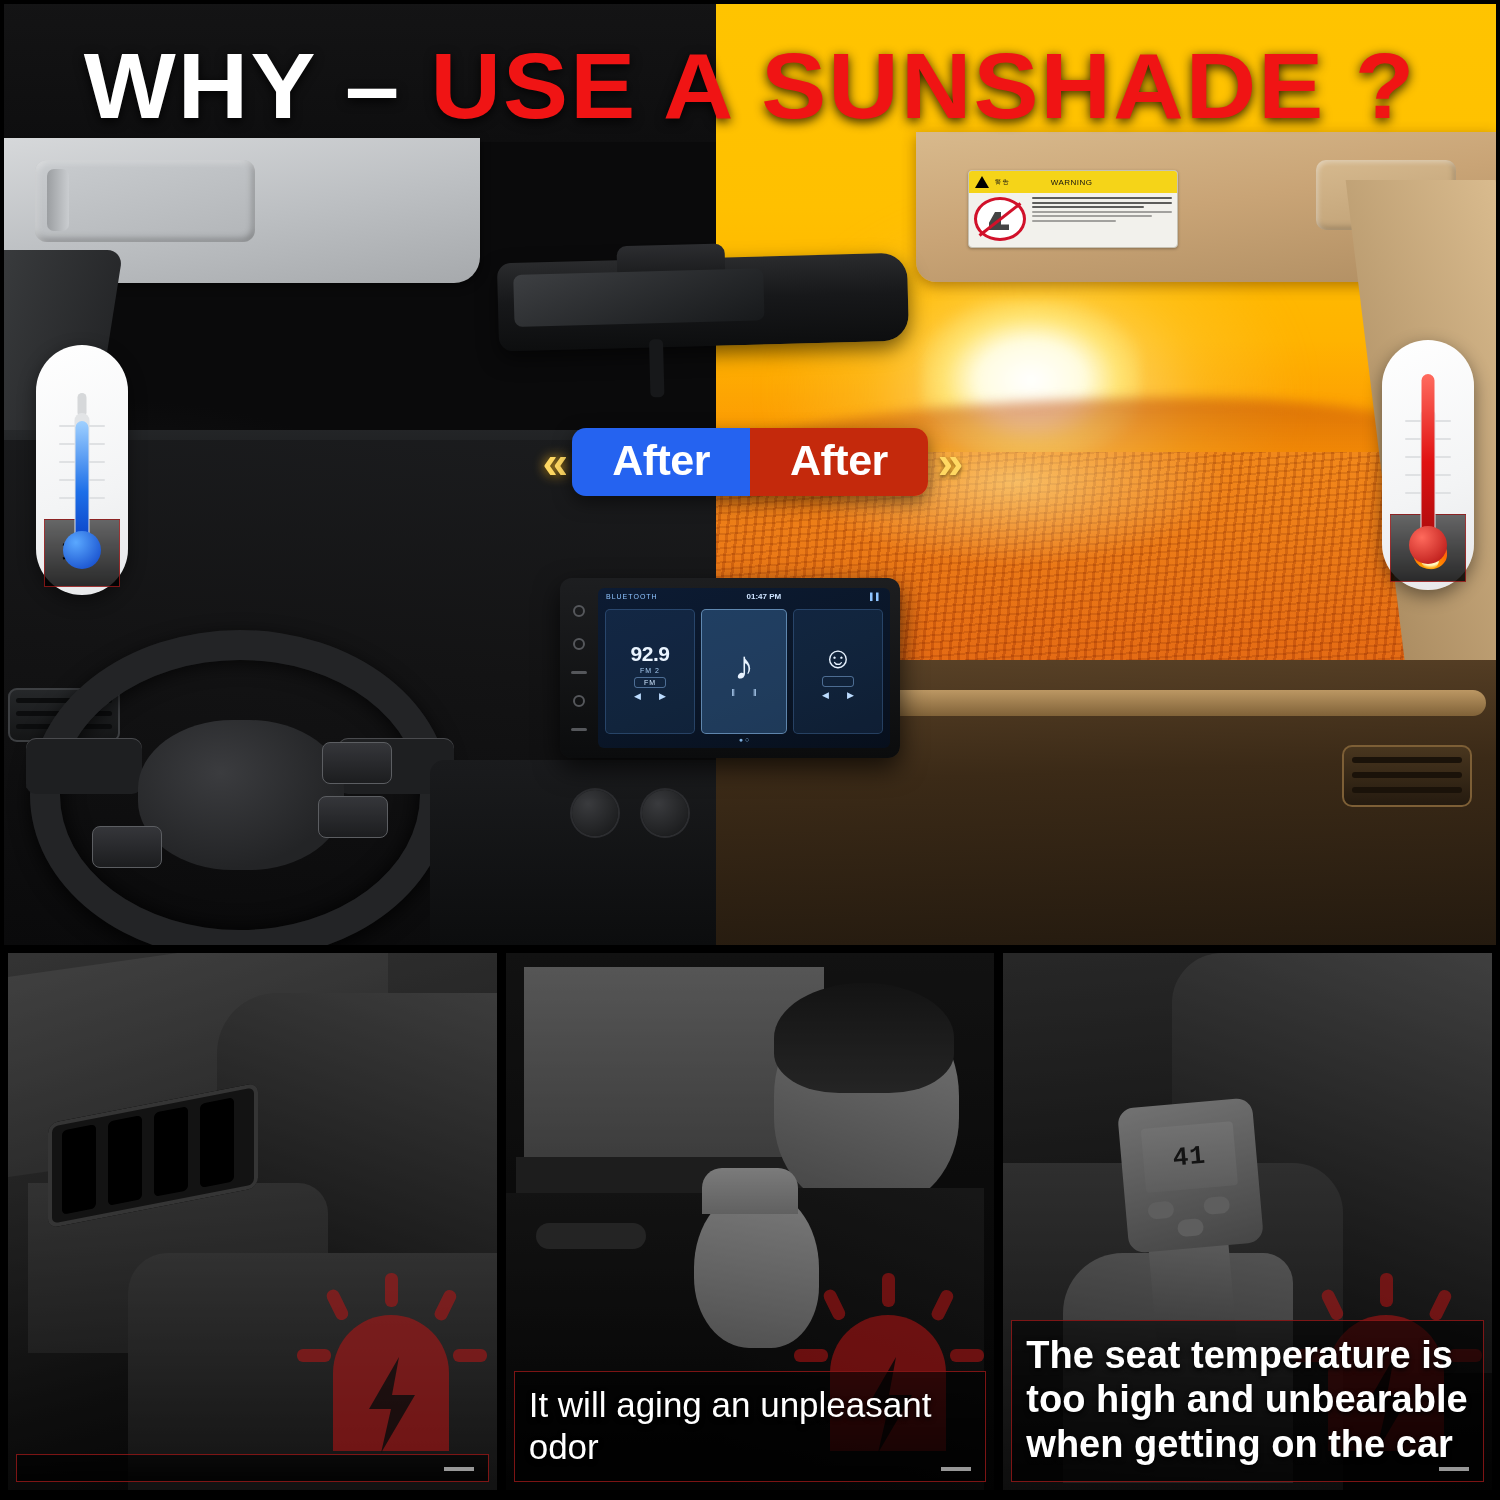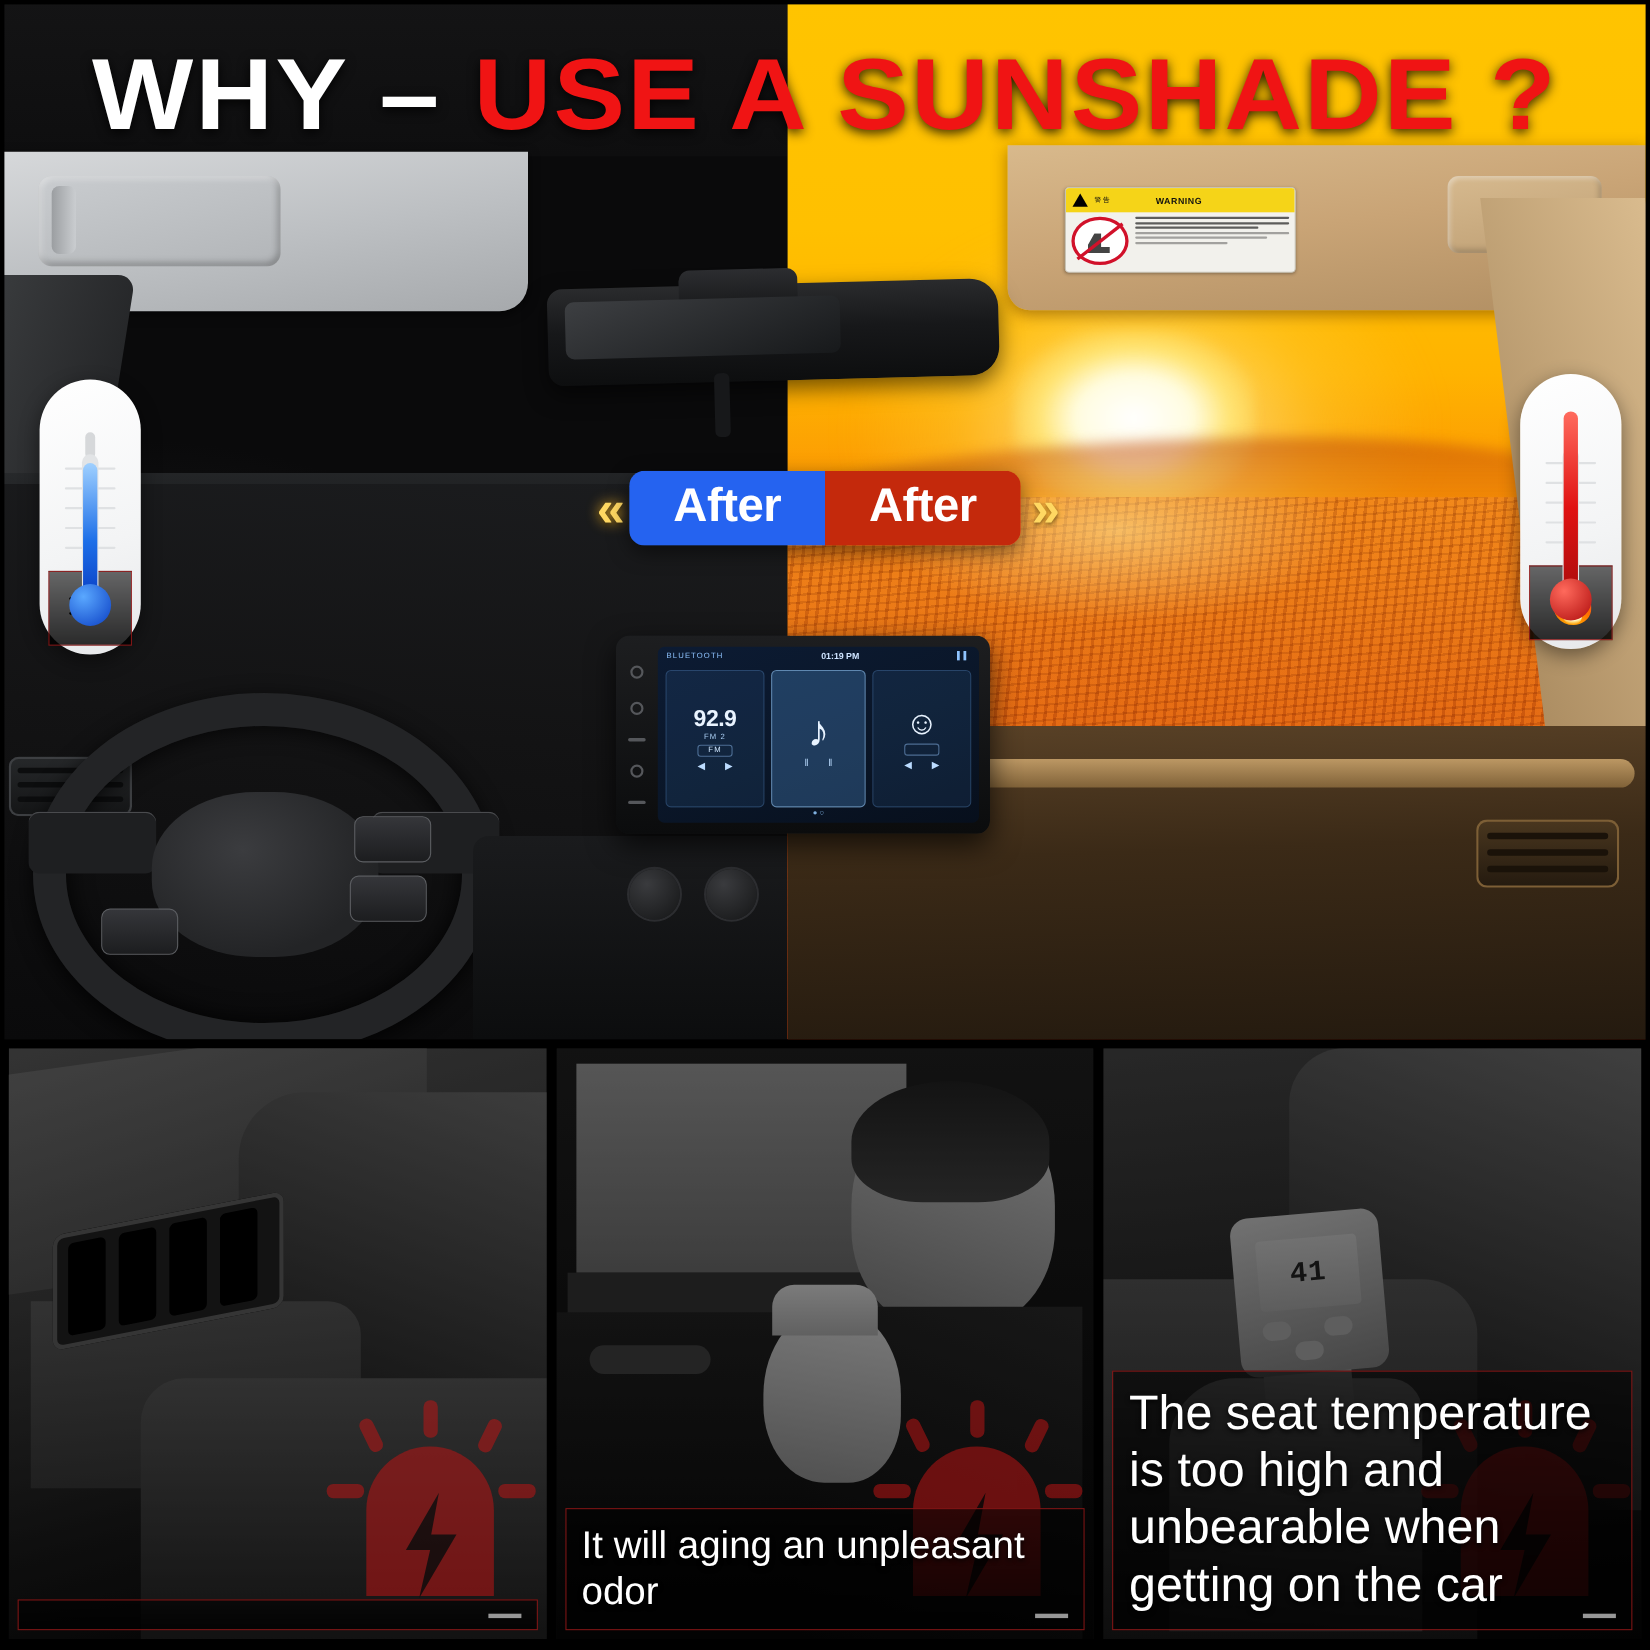--- a/index.html
+++ b/index.html
@@ -137,21 +137,21 @@
     position:absolute; left:52px; top:38px; width:210px; height:78px;
     background:#f2f1ec; border:1px solid #c7c2b4; border-radius:4px; overflow:hidden;
     box-shadow:0 1px 3px rgba(0,0,0,.3);
   }
   .warn-label .wl-top {
     height:22px; background:#f5d418; display:flex; align-items:center; gap:6px; padding:0 6px;
   }
   .warn-label .wl-tri {
     width:0;height:0;border-left:7px solid transparent;border-right:7px solid transparent;border-bottom:12px solid #000;
   }
-  .warn-label .wl-title { font-size:8px; font-weight:bold; color:#111; letter-spacing:.5px;padding-left:36px; }
+  .warn-label .wl-title { font-size:8px; font-weight:normal; color:#111; letter-spacing:.5px;padding-left:36px; }
   .warn-label .wl-cjk { font-size:6px; color:#111; }
   .warn-label .wl-body { display:flex; padding:4px 5px; gap:6px; }
   .warn-label .wl-pict {
     width:52px;height:44px;border:3px solid #d1112a;border-radius:50%;position:relative;flex:none;background:#fff;
   }
   .warn-label .wl-pict::after {
     content:""; position:absolute; left:-3px; top:18px; width:52px; height:3px; background:#d1112a; transform:rotate(-38deg);
   }
   .warn-label .wl-seat {
     position:absolute; left:12px; top:12px; width:20px; height:18px; background:#444;
@@ -335,21 +335,21 @@
   .cap {
     position:absolute; left:8px; right:8px; bottom:8px;
     border:1px solid rgba(190,30,30,.65);
     background:linear-gradient(180deg, rgba(0,0,0,.58), rgba(0,0,0,.82));
     padding:12px 14px 14px;
   }
   .cap p {
     color:#ffffff; font-size:35px; line-height:1.18; font-weight:400;
     text-shadow:0 2px 5px rgba(0,0,0,.95);
   }
-  .cap.small p { font-size:44px; }
+  .cap.small p { font-size:38px;font-weight:bold; }
   .cap .dash { position:absolute; right:14px; bottom:10px; width:30px; height:4px; background:#bdbdbd; opacity:.8; }
 
   .outer-frame { position:absolute; inset:0; border:4px solid #000; pointer-events:none; z-index:40; }
 </style>
 </head>
 <body>
 
 <div class="stage">
 
   <div class="hero">
@@ -432,21 +432,21 @@
       <div class="bezel-l">
         <span></span>
         <span></span>
         <span class="bar"></span>
         <span></span>
         <span class="bar"></span>
       </div>
       <div class="screen">
         <div class="sbar">
           <span class="bt">BLUETOOTH</span>
-          <span class="clock">01:19 PM</span>
+          <span class="clock">01:47 PM</span>
           <span class="bt">▌▌</span>
         </div>
         <div class="tiles">
           <div class="tile">
             <div class="freq">92.9</div>
             <div class="sub">FM 2</div>
             <div class="chip">FM</div>
             <div class="tctl">
               <span>◀</span>
               <span>▶</span>

